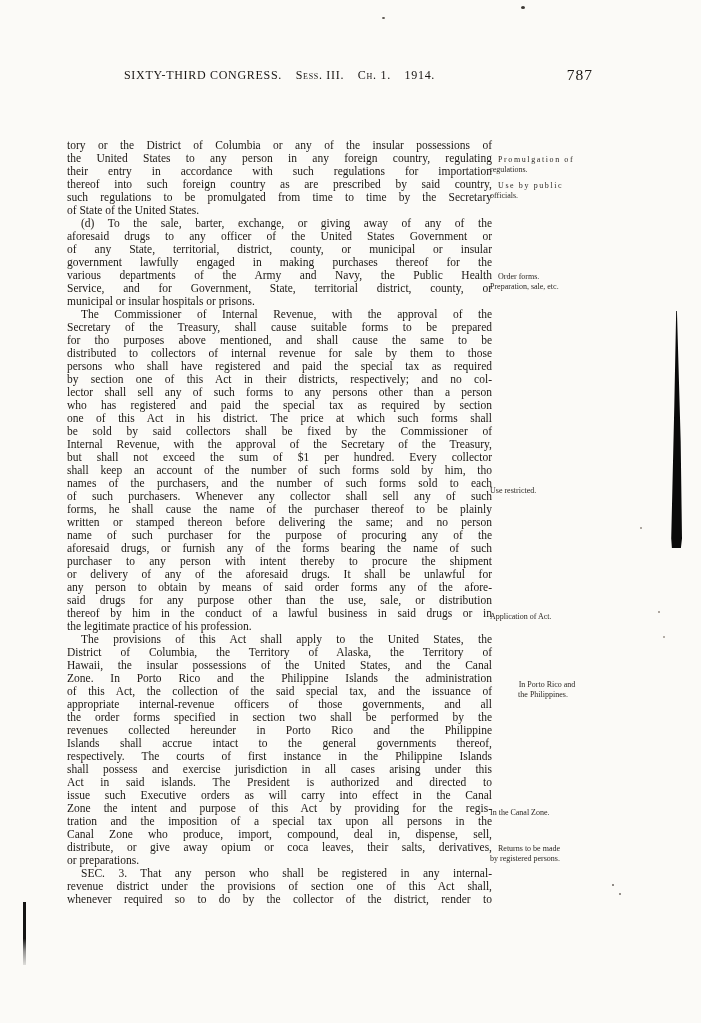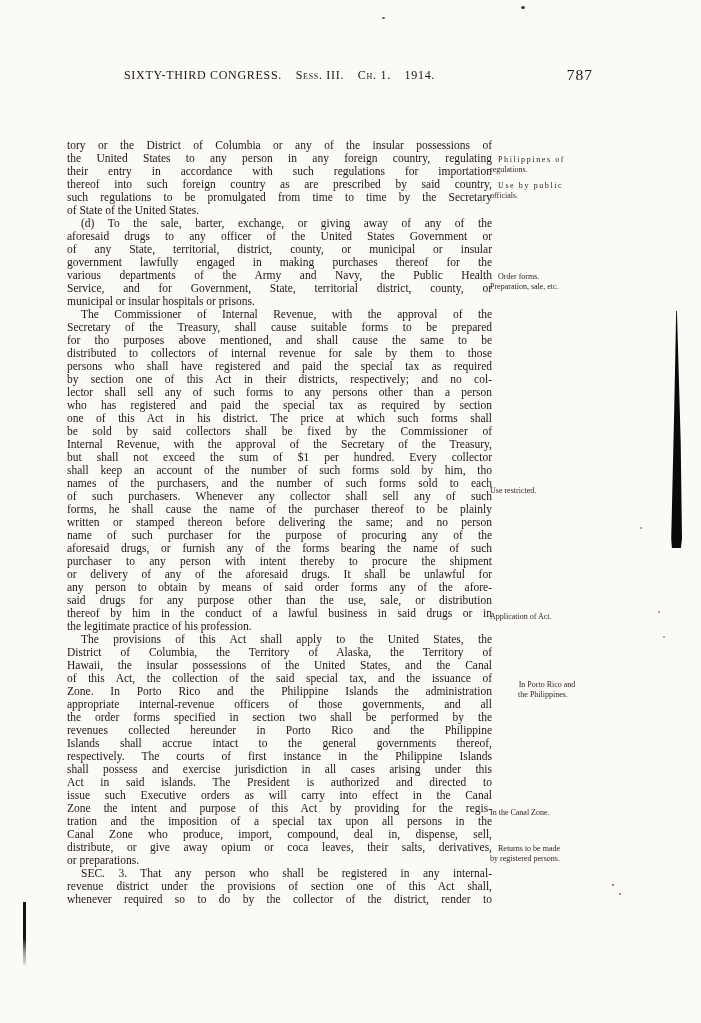--- a/index.html
+++ b/index.html
@@ -111,43 +111,43 @@
       <div class="line">aforesaid drugs, or furnish any of the forms bearing the name of such</div>
       <div class="line">purchaser to any person with intent thereby to procure the shipment</div>
       <div class="line">or delivery of any of the aforesaid drugs. It shall be unlawful for</div>
       <div class="line">any person to obtain by means of said order forms any of the afore-</div>
       <div class="line">said drugs for any purpose other than the use, sale, or distribution</div>
       <div class="line">thereof by him in the conduct of a lawful business in said drugs or in</div>
       <div class="line end">the legitimate practice of his profession.</div>
       <div class="line first">The provisions of this Act shall apply to the United States, the</div>
       <div class="line">District of Columbia, the Territory of Alaska, the Territory of</div>
       <div class="line">Hawaii, the insular possessions of the United States, and the Canal</div>
+      <div class="line">Zone. In Porto Rico and the Philippine Islands the administration</div>
       <div class="line">of this Act, the collection of the said special tax, and the issuance of</div>
-      <div class="line">Zone. In Porto Rico and the Philippine Islands the administration</div>
       <div class="line">appropriate internal-revenue officers of those governments, and all</div>
       <div class="line">the order forms specified in section two shall be performed by the</div>
       <div class="line">revenues collected hereunder in Porto Rico and the Philippine</div>
       <div class="line">Islands shall accrue intact to the general governments thereof,</div>
       <div class="line">respectively. The courts of first instance in the Philippine Islands</div>
       <div class="line">shall possess and exercise jurisdiction in all cases arising under this</div>
       <div class="line">Act in said islands. The President is authorized and directed to</div>
       <div class="line">issue such Executive orders as will carry into effect in the Canal</div>
       <div class="line">Zone the intent and purpose of this Act by providing for the regis-</div>
       <div class="line">tration and the imposition of a special tax upon all persons in the</div>
       <div class="line">Canal Zone who produce, import, compound, deal in, dispense, sell,</div>
       <div class="line">distribute, or give away opium or coca leaves, their salts, derivatives,</div>
       <div class="line end">or preparations.</div>
       <div class="line first">SEC. 3. That any person who shall be registered in any internal-</div>
       <div class="line">revenue district under the provisions of section one of this Act shall,</div>
       <div class="line">whenever required so to do by the collector of the district, render to</div>
     </div>
 
   <div class="notes-col" id="notes-col">
       <div class="note spread" style="top: 155px;">
-        <span class="n-line n-first">Philippines of</span>
+        <span class="n-line n-first">Promulgation of</span>
         <span class="n-line">regulations.</span>
       </div>
       <div class="note spread" style="top: 181px;">
         <span class="n-line n-first">Use by public</span>
         <span class="n-line">officials.</span>
       </div>
       <div class="note" style="top: 272px;">
         <span class="n-line n-first">Order forms.</span>
         <span class="n-line">Preparation, sale, etc.</span>
       </div>

